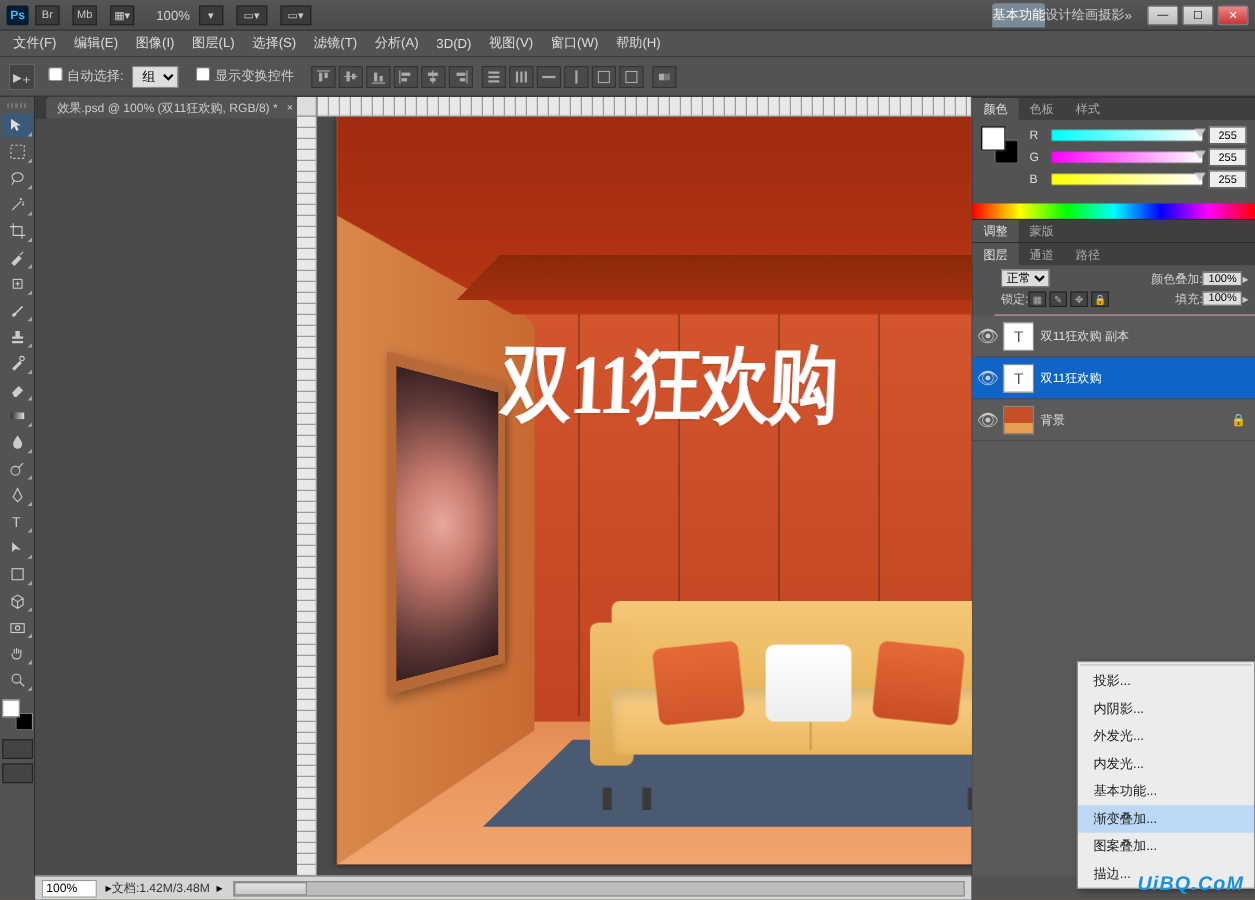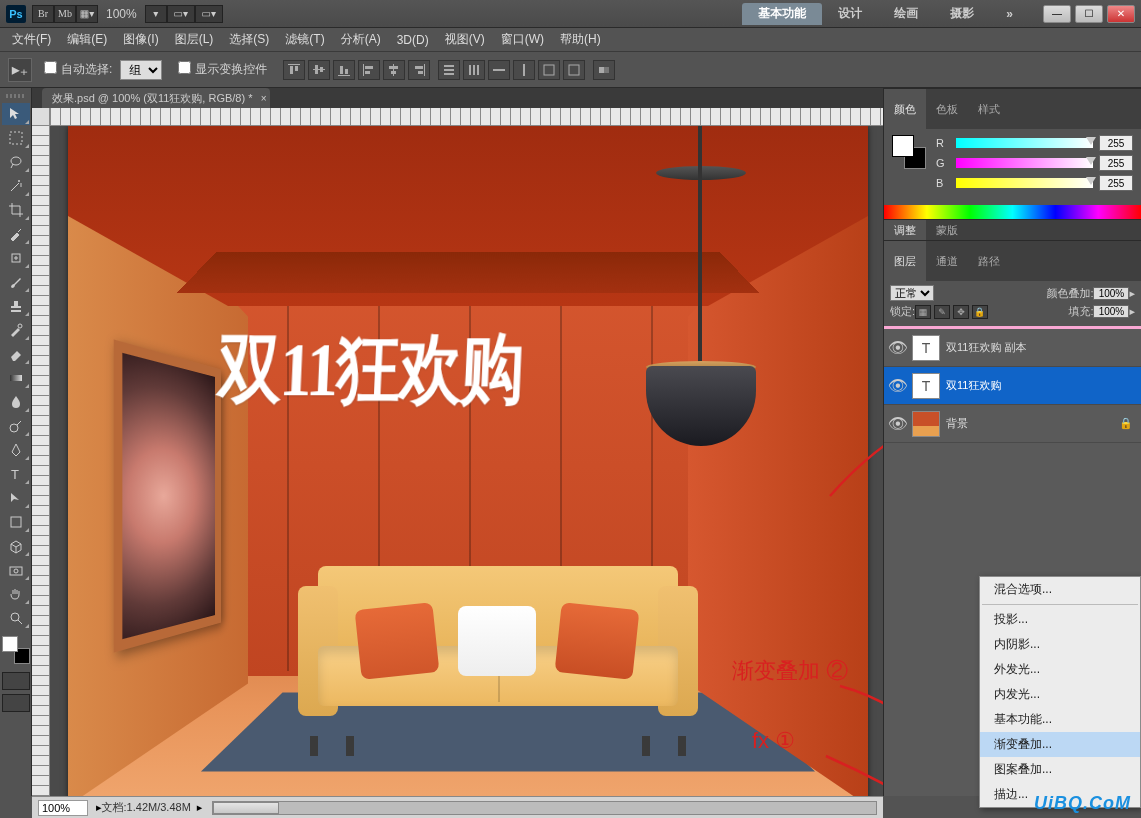--- a/index.html
+++ b/index.html
@@ -1,27 +1,27 @@
 <!DOCTYPE html>
 <html><head>
 <meta charset="utf-8">
 <style>
 * { margin:0; padding:0; box-sizing:border-box; font-family:"Microsoft YaHei",Arial,sans-serif; }
 body { width:1141px; height:818px; background:#535353; position:relative; overflow:hidden; }
 
 
 .titlebar { height:28px; background:linear-gradient(#555,#4a4a4a); display:flex; align-items:center; padding:0 6px; border-bottom:1px solid #2a2a2a; }
 .ps-logo { width:20px; height:18px; background:#001d33; color:#3ac0ff; font-weight:bold; font-size:11px; display:flex; align-items:center; justify-content:center; border-radius:2px; margin-right:6px; }
-.mini-btn { width:22px; height:18px; background:#3a3a3a; border:1px solid #222; margin-right:0; display:flex; align-items:center; justify-content:center; color:#ccc; font-size:10px;font-family:Liberation Serif, serif; }
+.mini-btn { width:22px; height:18px; background:#3a3a3a; border:1px solid #222; margin-right:12px; display:flex; align-items:center; justify-content:center; color:#ccc; font-size:10px; }
 .zoom-display { color:#d0d0d0; font-size:12px; margin:0 8px; }
 .view-icons { display:flex; }
 .view-icons .mini-btn { width:28px; }
 .title-spacer { flex:1; }
 .workspace-tabs { display:flex; height:100%; align-items:center; }
-.ws-tab { padding:0 16px; height:22px; display:flex; align-items:center; color:#ccc; font-size:12px;font-weight:bold; }
+.ws-tab { padding:0 0; height:22px; display:flex; align-items:center; color:#ccc; font-size:12px; }
 .ws-tab.active { background:#7a8a96; color:#fff; border-radius:3px 3px 0 0; }
 .win-controls { display:flex; margin-left:10px; }
 .win-btn { width:28px; height:18px; background:linear-gradient(#dcdcdc,#bcbcbc); border:1px solid #888; border-radius:2px; margin-left:4px; display:flex; align-items:center; justify-content:center; font-size:10px; }
 .win-btn.close { background:linear-gradient(#e88,#c33); color:#fff; }
 
 
 .menubar { height:24px; background:#535353; display:flex; align-items:center; padding:0 4px; border-bottom:1px solid #3a3a3a; }
 .menu-item { padding:0 8px; color:#ddd; font-size:12px; height:100%; display:flex; align-items:center; }
 
 
@@ -45,21 +45,21 @@
 .tool.active { background:#3a5a7a; }
 .tool svg { width:16px; height:16px; }
 .tool::after { content:""; position:absolute; right:1px; bottom:1px; width:0; height:0; border-right:4px solid #aaa; border-top:4px solid transparent; }
 .fgbg { width:28px; height:28px; margin:6px auto; position:relative; }
 .fgbg .fg { position:absolute; width:16px; height:16px; background:#fff; border:1px solid #888; left:0; top:0; z-index:2; }
 .fgbg .bg { position:absolute; width:16px; height:16px; background:#000; border:1px solid #888; right:0; bottom:0; }
 .qmask { width:28px; height:18px; margin:2px auto; background:#444; border:1px solid #222; }
 .screen-mode { width:28px; height:18px; margin:2px auto; background:#444; border:1px solid #222; }
 
 
-.docarea { flex:1; background:#4a4a4a; display:flex; flex-direction:column; position:relative; }
+.docarea { flex:1; background:#4a4a4a; display:flex; flex-direction:row; position:relative; }
 .doc-tabs { height:20px; background:#3a3a3a; display:flex; padding-left:10px; }
 .doc-tab { background:#535353; padding:0 18px 0 10px; font-size:11px; color:#ccc; display:flex; align-items:center; border-radius:4px 4px 0 0; position:relative; }
 .doc-tab .close { position:absolute; right:4px; font-size:10px; }
 .canvas-wrap { flex:1; position:relative; overflow:hidden; background:#4a4a4a; }
 .rulers-corner { position:absolute; left:0; top:0; width:18px; height:18px; background:#ddd; border-right:1px solid #888; border-bottom:1px solid #888; z-index:3; }
 .ruler-h { position:absolute; left:18px; right:0; top:0; height:18px; background:#e8e8e8; border-bottom:1px solid #888; z-index:2; background-image:repeating-linear-gradient(90deg,#888 0 1px,transparent 1px 10px); }
 .ruler-v { position:absolute; left:0; top:18px; bottom:0; width:18px; background:#e8e8e8; border-right:1px solid #888; z-index:2; background-image:repeating-linear-gradient(0deg,#888 0 1px,transparent 1px 10px); }
 .canvas { position:absolute; left:36px; top:18px; width:800px; height:680px; background:#b35a2e; overflow:hidden; box-shadow:0 0 6px rgba(0,0,0,.6); }
 
 
@@ -96,21 +96,21 @@
 
 .hero-text { position:absolute; left:150px; top:200px; font-size:64px; font-weight:900; color:#fff; letter-spacing:-2px; font-family:"SimHei","Microsoft YaHei"; transform:scaleY(1.2) skewX(-3deg); text-shadow:0 1px 2px rgba(0,0,0,.15); }
 
 .annot { position:absolute; font-size:22px; }
 .annot.red { color:#d82020; }
 .arrow-svg { position:absolute; pointer-events:none; }
 
 
 .rightcol { width:258px; background:#535353; display:flex; flex-direction:column; border-left:1px solid #2a2a2a; }
 .panel { border-top:1px solid #2a2a2a; }
-.panel-tabs { height:40px; background:#3f3f3f; display:flex; align-items:center; }
+.panel-tabs { height:20px; background:#3f3f3f; display:flex; align-items:center; }
 .ptab { padding:0 10px; color:#aaa; font-size:11px; height:100%; display:flex; align-items:center; }
 .ptab.active { background:#535353; color:#e0e0e0; }
 .panel-body { padding:6px 8px; }
 
 
 .color-body { display:flex; align-items:flex-start; }
 .color-swatches { width:34px; height:34px; position:relative; margin-right:10px; }
 .color-swatches .fg { position:absolute; width:22px; height:22px; background:#fff; border:1px solid #000; left:0; top:0; z-index:2; }
 .color-swatches .bg { position:absolute; width:22px; height:22px; background:#000; border:1px solid #888; right:0; bottom:0; }
 .sliders { flex:1; }
@@ -121,21 +121,21 @@
 .slider-track.g { background:linear-gradient(90deg,#f0f,#fff); }
 .slider-track.b { background:linear-gradient(90deg,#ff0,#fff); }
 .slider-thumb { position:absolute; right:-3px; top:-1px; width:0; height:0; border-left:5px solid transparent; border-right:5px solid transparent; border-top:8px solid #ccc; }
 .slider-val { width:34px; height:16px; background:#eee; border:1px solid #666; font-size:10px; text-align:center; }
 .spectrum { height:14px; margin-top:4px; background:linear-gradient(90deg,#f00,#ff0,#0f0,#0ff,#00f,#f0f,#f00); }
 
 
 .adj-tabs { height:20px; }
 
 
-.layers-opts { display:flex; flex-wrap:wrap; font-size:11px; color:#ccc; padding:4px 6px; border-bottom:3px solid #f9a8d4; }
+.layers-opts { display:flex; flex-wrap:wrap; font-size:11px; color:#ccc; padding:4px 6px; border-bottom:1px solid #f9a8d4;margin-left:20px; }
 .layers-opts .row { width:100%; display:flex; align-items:center; margin-bottom:3px; }
 .layers-opts select { background:#ddd; font-size:11px; margin-right:auto; }
 .layers-opts input[type=text] { width:36px; background:#ddd; border:1px solid #666; font-size:10px; text-align:center; }
 .lock-icons { display:flex; gap:3px; margin-right:auto; }
 .lock-ic { width:16px; height:14px; background:#444; border:1px solid #222; display:flex; align-items:center; justify-content:center; font-size:9px; color:#aaa; }
 
 .layer-list { background:#5a5a5a; }
 .layer { height:38px; display:flex; align-items:center; padding:0 4px; border-bottom:1px solid #4a4a4a; }
 .layer.selected { background:#1064c8; color:#fff; }
 .eye { width:20px; height:20px; display:flex; align-items:center; justify-content:center; color:#ccc; margin-right:4px; }
@@ -598,21 +598,20 @@
           <div class="layer-name">背景</div>
           <div class="layer-lock">🔒</div>
         </div>
       </div>
       <div class="layer-empty"></div>
     </div>
   </div>
 </div>
 
 <div class="fx-menu">
-  <div class="fx-item">混合选项...</div>
   <div class="fx-sep"></div>
   <div class="fx-item">投影...</div>
   <div class="fx-item">内阴影...</div>
   <div class="fx-item">外发光...</div>
   <div class="fx-item">内发光...</div>
   <div class="fx-item">基本功能...</div>
   <div class="fx-item hover">渐变叠加...</div>
   <div class="fx-item">图案叠加...</div>
   <div class="fx-item">描边...</div>
 </div>

